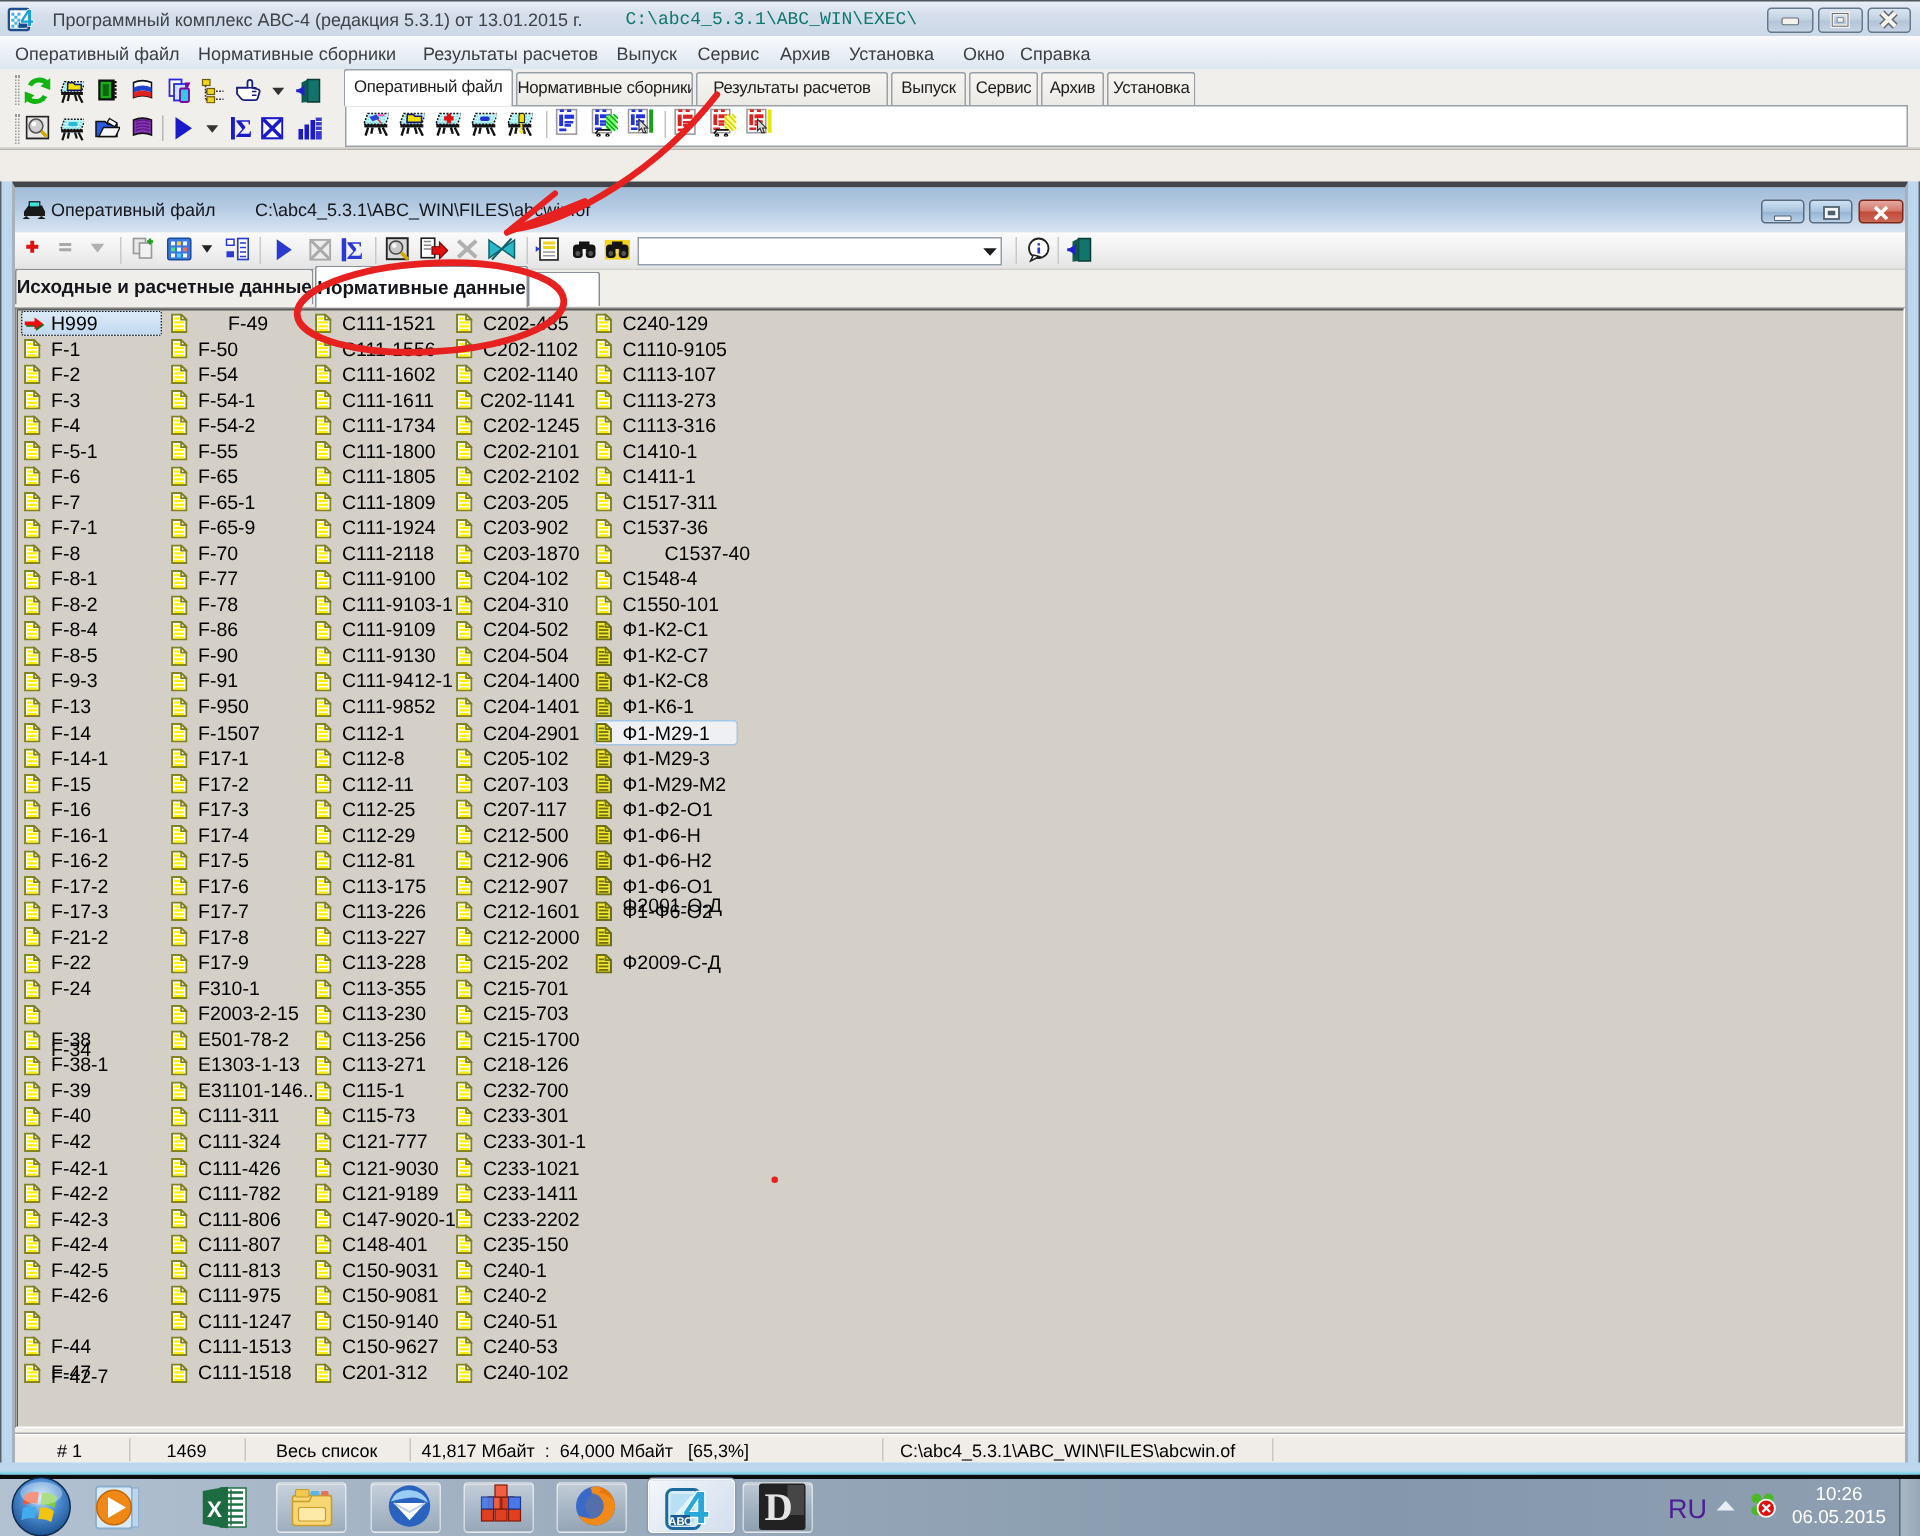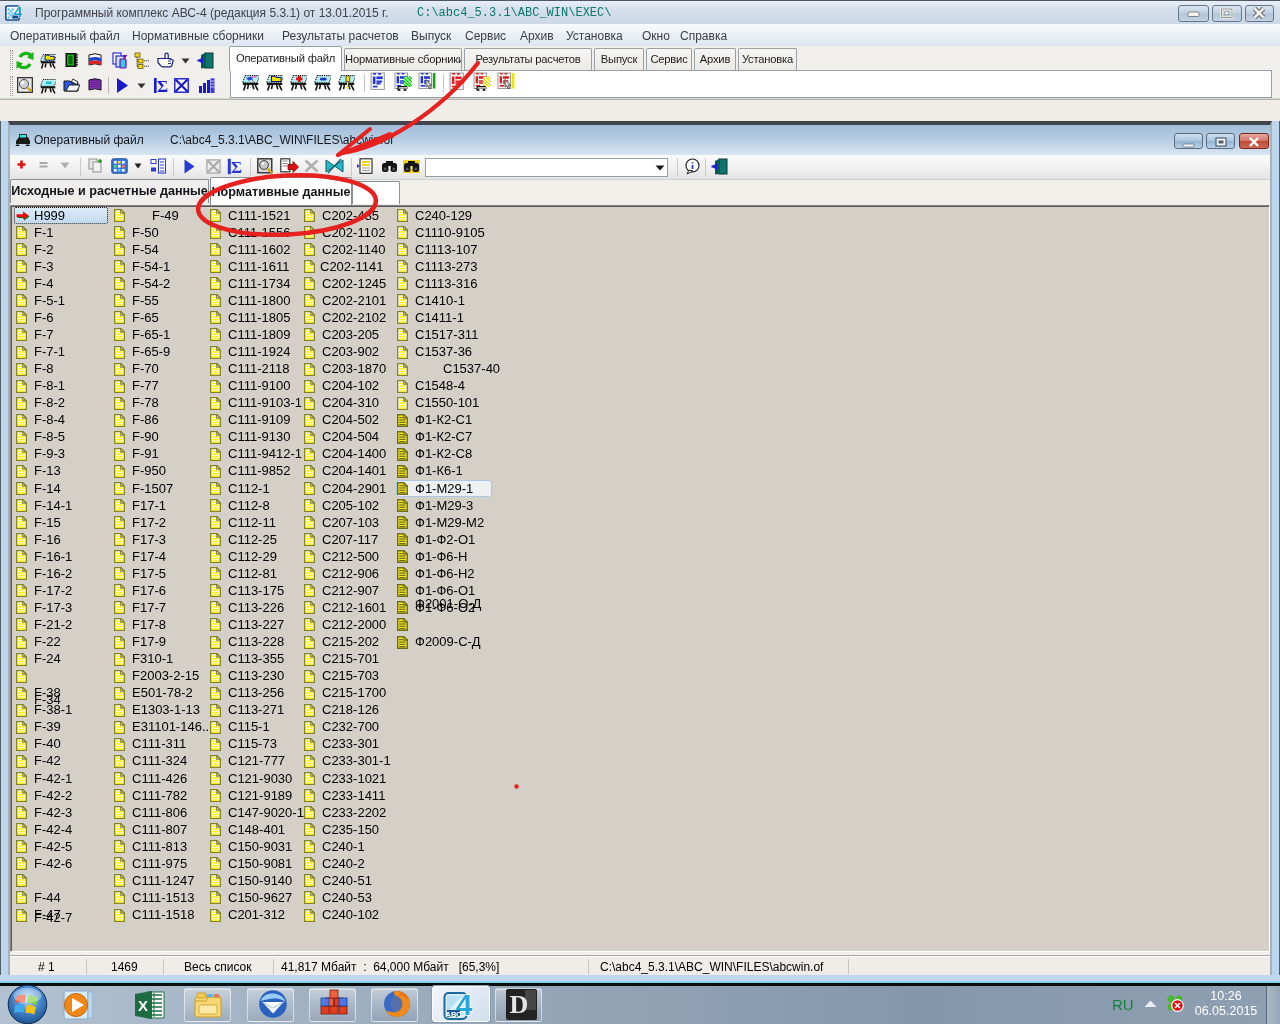--- a/index.html
+++ b/index.html
@@ -1245,21 +1245,21 @@
     <path d="M5,26 L19,10" stroke="#fff" stroke-width="3" opacity="0.6"></path>
     <text x="21" y="27" font-size="30" font-weight="bold" fill="#28a8d8" stroke="#fff" stroke-width="1.6" paint-order="stroke" text-anchor="middle" font-family="Liberation Sans">4</text>
     <rect x="4" y="22" width="13" height="7" fill="#1a5a94"></rect>
     <text x="10.5" y="28.5" font-size="7.5" font-weight="bold" fill="#fff" text-anchor="middle" font-family="Liberation Sans">АВС</text>
   </svg>
 <svg class="abs" style="left:505px;top:988px;width:33px;height:33px" viewBox="0 0 33 33">
     <rect x="1" y="1" width="31" height="31" rx="2" fill="#222"></rect>
     <rect x="20" y="2" width="11" height="20" fill="#555" opacity="0.7"></rect>
     <text x="14" y="25" font-size="26" font-weight="bold" fill="#e4e4e4" text-anchor="middle" font-family="Liberation Serif">D</text>
   </svg>
-<div id="tray" class="abs" style="left:1112px;top:996px;font-size:15px;color:#15803d">RU</div>
+<div id="tray" class="abs" style="left:1112px;top:996px;font-size:18px;color:#4c1d95">RU</div>
 <svg class="abs" style="left:1144px;top:1000px;width:13px;height:8px" viewBox="0 0 13 8">
     <polygon points="6.5,0.5 12.5,7 0.5,7" fill="#e8eef4"></polygon>
   </svg>
 <svg class="abs" style="left:1166px;top:994px;width:18px;height:18px" viewBox="0 0 18 18">
     <g fill="#4ab82a">
       <circle cx="5" cy="5" r="3.4"></circle>
       <circle cx="13" cy="5" r="3.4"></circle>
       <circle cx="5" cy="13" r="3.4"></circle>
       <circle cx="13" cy="13" r="3.4"></circle>
       <circle cx="9" cy="9" r="3"></circle>

